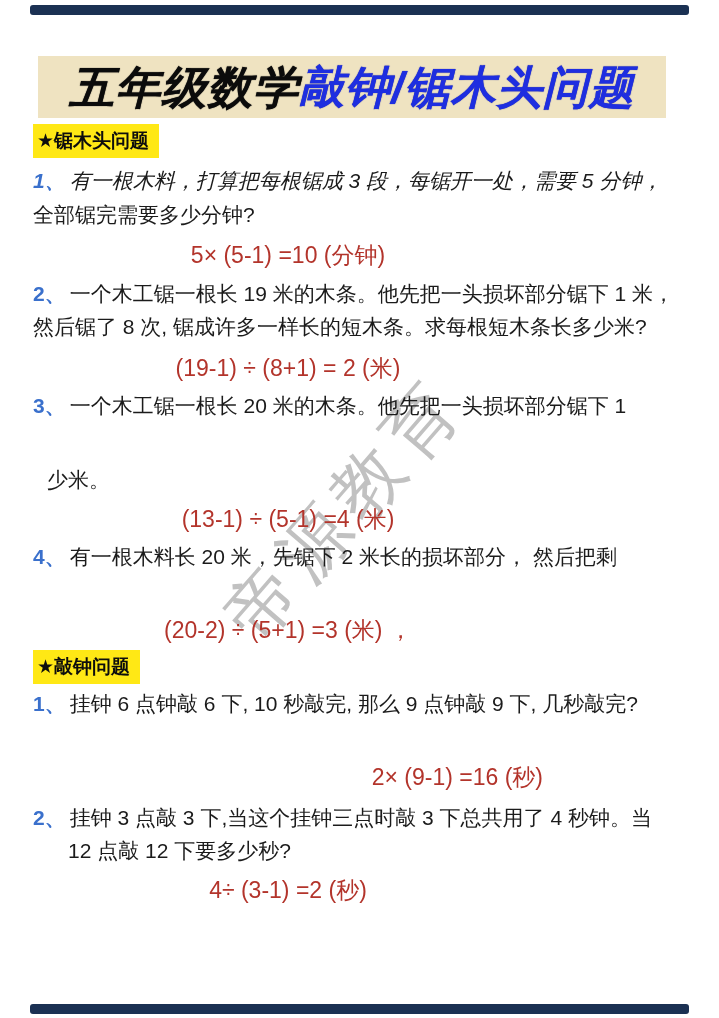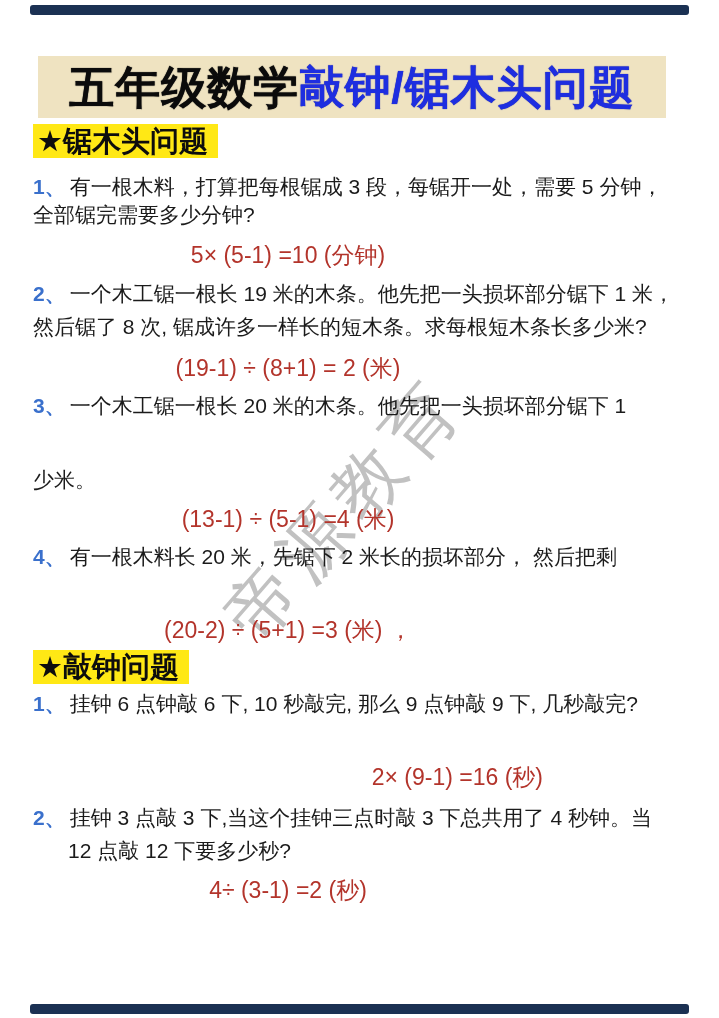--- a/index.html
+++ b/index.html
@@ -11,20 +11,21 @@
   .page{position:absolute;inset:0;}
 
   .edge-bar{position:absolute;left:30px;width:659px;height:10px;background:#1b3153;border-radius:3px;}
   .edge-bar.top{top:5px;}
   .edge-bar.bottom{top:1004px;}
 
   .banner{
     position:absolute;left:38px;top:56px;width:628px;height:62px;
     background:#efe3c1;display:flex;align-items:center;justify-content:center;
     white-space:nowrap;
+    font-style:italic;
   }
   .banner .t{
     font-size:45px;font-weight:900;letter-spacing:1px;line-height:1;
   }
   .t-black{color:#0b0b0b;text-shadow:0 0 1px #0b0b0b;}
   .t-blue{color:#1e2ee0;text-shadow:0 0 1px #141c9e;}
 
   .watermark{
     position:absolute;left:345px;top:510px;width:0;height:0;z-index:0;
     pointer-events:none;
@@ -35,21 +36,21 @@
     color:#8f8f8f;opacity:0.55;font-weight:500;
   }
 
   .line{
     position:absolute;left:33px;width:656px;height:38px;line-height:38px;
     font-size:21px;color:#1b1b1b;white-space:nowrap;z-index:2;
   }
   .num{color:#3a70cc;font-weight:bold;margin-right:4px;}
   .heading{
     position:absolute;left:33px;height:34px;line-height:34px;z-index:2;
-    background:#ffe815;color:#0d0d0d;font-weight:bold;font-size:29px;
+    background:#ffe815;color:#0d0d0d;font-weight:bold;font-size:19px;
     padding:0 10px 0 4px;white-space:nowrap;
   }
   .formula{
     position:absolute;left:33px;width:510px;height:38px;line-height:38px;z-index:2;
     text-align:center;font-size:23px;color:#b3342b;white-space:nowrap;
   }
 </style>
 </head>
 <body>
 
@@ -62,36 +63,36 @@
     <span>帝源教育</span>
   </div>
 
   <div class="banner">
     <span class="t t-black">五年级数学</span>
       <span class="t t-blue">敲钟/锯木头问题</span>
   </div>
 
   <div class="heading" style="top:124px;">★锯木头问题</div>
 
-  <div class="line" style="top:168px;">
+  <div class="line" style="top:162px;font-style:italic;">
     <span class="num">1、</span><span>有一根木料，打算把每根锯成 3 段，每锯开一处，需要 5 分钟，</span>
   </div>
   <div class="line" style="top:196px;">全部锯完需要多少分钟?</div>
   <div class="formula" style="top:236px;">5× (5-1) =10 (分钟)</div>
 
   <div class="line" style="top:275px;">
     <span class="num">2、</span><span>一个木工锯一根长 19 米的木条。他先把一头损坏部分锯下 1 米，</span>
   </div>
   <div class="line" style="top:308px;">然后锯了 8 次, 锯成许多一样长的短木条。求每根短木条长多少米?</div>
   <div class="formula" style="top:349px;">(19-1) ÷ (8+1) = 2 (米)</div>
 
   <div class="line" style="top:387px;">
     <span class="num">3、</span><span>一个木工锯一根长 20 米的木条。他先把一头损坏部分锯下 1</span>
   </div>
-  <div class="line" style="top:461px;">少米。</div>
+  <div class="line" style="top:461px;margin-left:14px;">少米。</div>
   <div class="formula" style="top:500px;">(13-1) ÷ (5-1) =4 (米)</div>
 
   <div class="line" style="top:538px;">
     <span class="num">4、</span><span>有一根木料长 20 米，先锯下 2 米长的损坏部分， 然后把剩</span>
   </div>
   <div class="formula" style="top:611px;">(20-2) ÷ (5+1) =3 (米) ，</div>
 
   <div class="heading" style="top:650px;">★敲钟问题</div>
 
   <div class="line" style="top:685px;">

